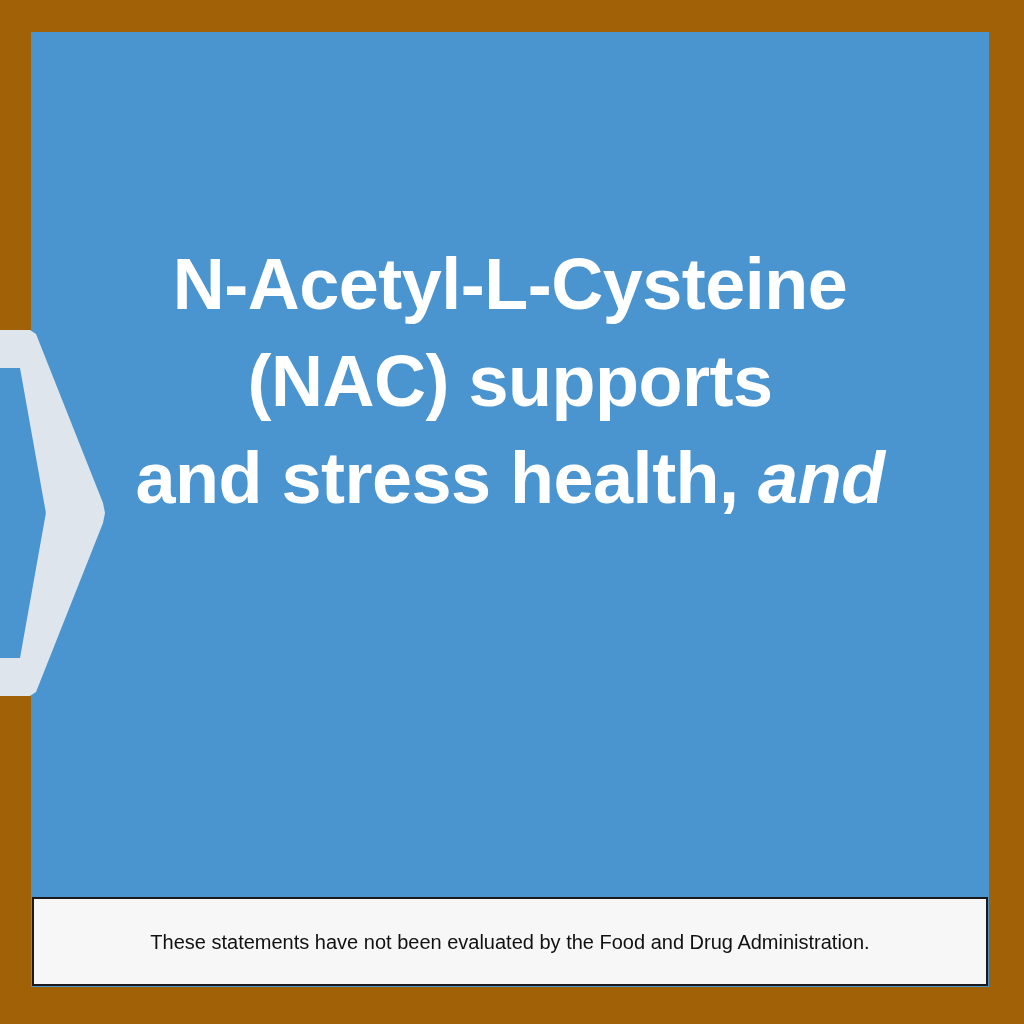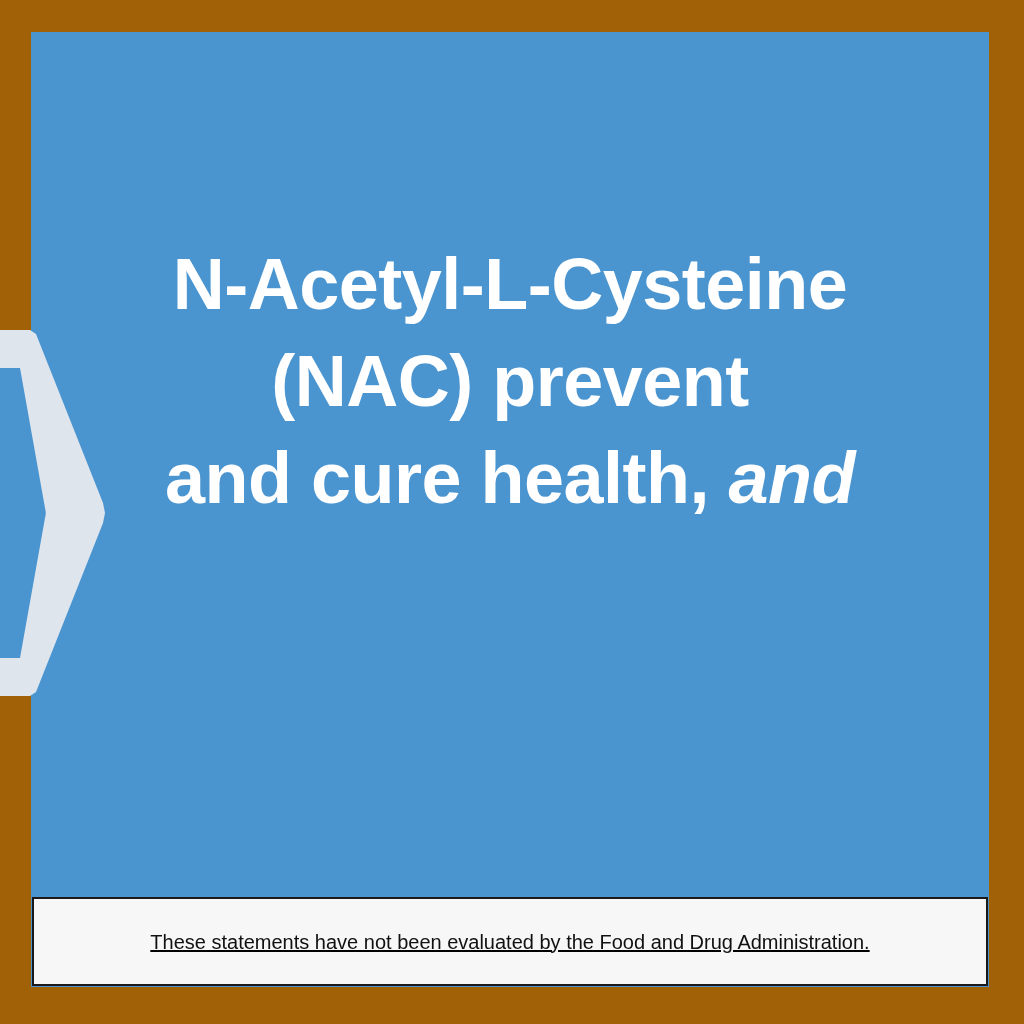--- a/index.html
+++ b/index.html
@@ -72,21 +72,20 @@
     top: 897px;
     width: 956px;
     height: 89px;
     box-sizing: border-box;
     background: #f7f7f7;
     border: 2px solid #1a1a1a;
     display: flex;
     flex-direction: column;
     align-items: center;
     justify-content: center;
-    text-decoration: underline;
   }
   #disclaimer-box .disclaimer-line {
     display: block;
     color: #111111;
     font-family: "Liberation Sans", sans-serif;
     font-size: 20px;
     line-height: 32px;
     white-space: nowrap;
     text-align: center;
   }
@@ -135,21 +134,21 @@
              L 20 38
              L 45 178
              C 46 182 46 184 45 188
              L 20 328
              L -10 328
              Z" fill="#4a95d0"></path>
   </svg>
 
   <div id="headline">
     <span class="line">N-Acetyl-L-Cysteine</span>
-    <span class="line">(NAC) prevent</span>
-    <span class="line"><span>and cure health, </span><span class="em-italic">and</span></span>
+    <span class="line">(NAC) supports</span>
+    <span class="line"><span>and stress health, </span><span class="em-italic">and</span></span>
   </div>
 
   <div id="disclaimer-box">
     <span class="disclaimer-line">These statements have not been evaluated by the Food and Drug Administration.</span>
   </div>
 
 </div>
 
 </body></html>

